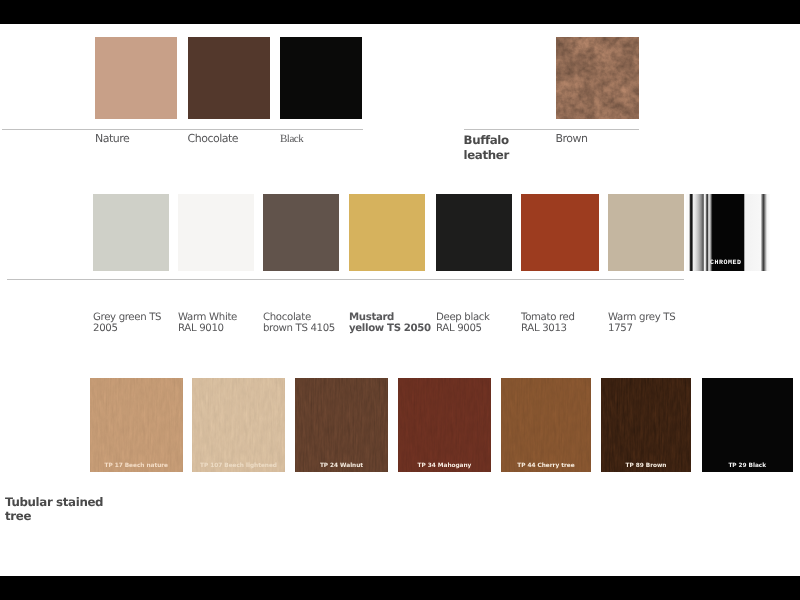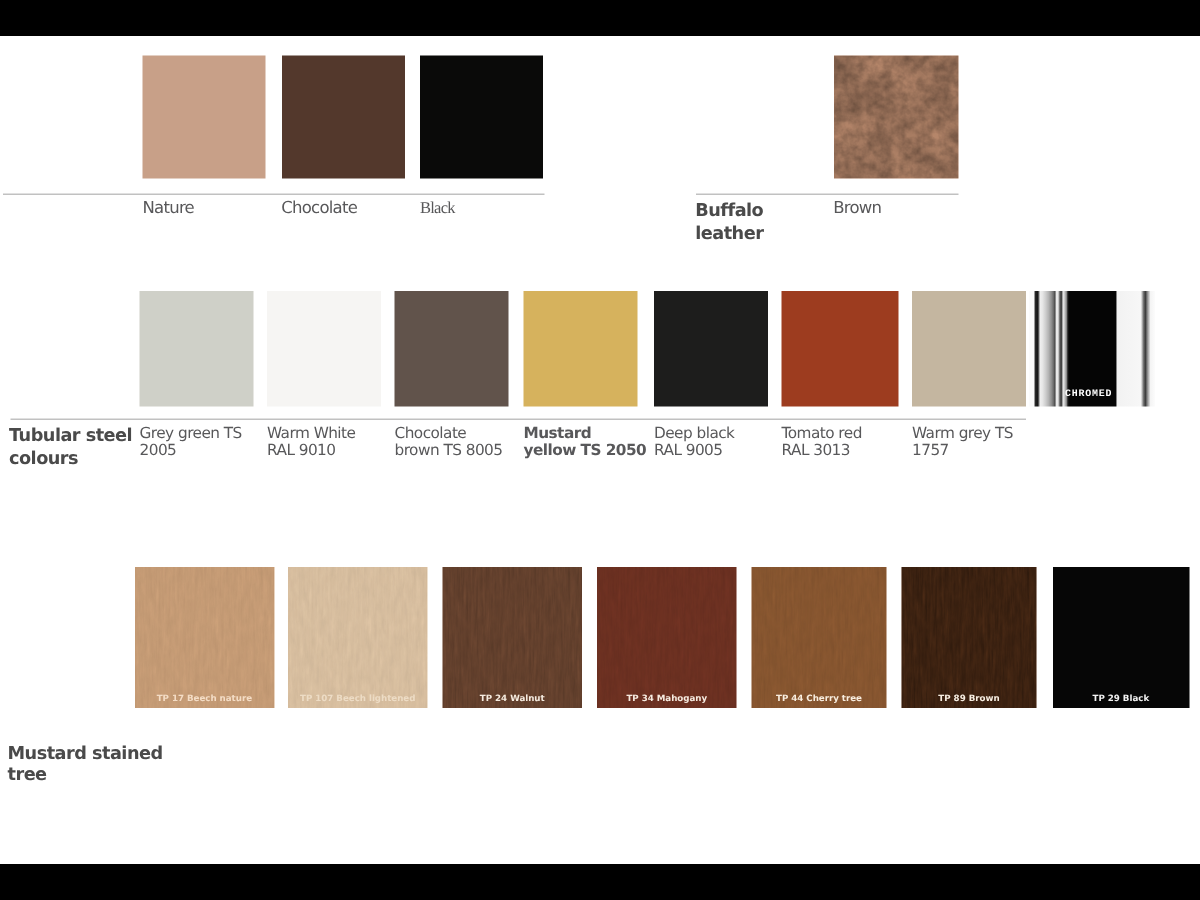--- a/index.html
+++ b/index.html
@@ -8,21 +8,21 @@
   #page{position:relative;width:800px;height:600px;background:#ffffff;}
   .letterbox{position:absolute;left:0;width:800px;background:#000;z-index:50;}
   #lb-top{top:0;height:24px;}
   #lb-bottom{bottom:0;height:24px;}
 
   .swatch{position:absolute;box-sizing:border-box;overflow:hidden;}
   .tex{position:absolute;left:0;top:0;right:0;bottom:0;pointer-events:none;}
   .rule{position:absolute;height:1px;background:#c1c1c1;}
   .cat{position:absolute;opacity:0.999;font-weight:bold;color:#4a4a4a;font-size:11.8px;line-height:14.8px;letter-spacing:-0.35px;white-space:pre;}
   .lbl{position:absolute;opacity:0.999;color:#58585a;font-size:11px;line-height:14.8px;letter-spacing:-0.5px;white-space:pre;}
-  .lbl.small{font-size:10.2px;line-height:11.9px;letter-spacing:-0.35px;}
+  .lbl.small{font-size:10.2px;line-height:11.9px;letter-spacing:-0.35px;margin-top:28px;}
   .woodlbl{position:absolute;color:#f5ecdf;font-size:5.8px;font-weight:bold;text-align:center;letter-spacing:-0.02px;white-space:nowrap;-webkit-font-smoothing:antialiased;opacity:0.999;}
   .chromelbl{position:absolute;color:#fff;font-size:6.6px;font-weight:bold;letter-spacing:0.55px;white-space:nowrap;-webkit-font-smoothing:antialiased;opacity:0.999;}
 </style>
 </head>
 <body>
 
 <svg width="0" height="0" style="position:absolute;left:-9999px" aria-hidden="true">
   <defs>
     <filter id="f-grain" x="0" y="0" width="100%" height="100%">
       <feTurbulence type="fractalNoise" baseFrequency="0.62 0.045" numOctaves="4" seed="7" result="t"></feTurbulence>
@@ -74,28 +74,26 @@
   <div class="swatch" style="left:178px;top:194px;width:76px;height:76.5px;background:#f6f5f3;"></div>
   <div class="swatch" style="left:263px;top:194px;width:76px;height:76.5px;background:#61534b;"></div>
   <div class="swatch" style="left:349px;top:194px;width:76px;height:76.5px;background:#d6b25d;"></div>
   <div class="swatch" style="left:436px;top:194px;width:76px;height:76.5px;background:#1d1d1c;"></div>
   <div class="swatch" style="left:521px;top:194px;width:77.5px;height:76.5px;background:#9d3c1f;"></div>
   <div class="swatch" style="left:608px;top:194px;width:76px;height:76.5px;background:#c4b6a0;"></div>
   <div class="swatch" style="left:686px;top:194px;width:84px;height:76.5px;background:linear-gradient(90deg,#fbfbfb 0px,#fbfbfb 3.2px,#2a2a2a 4.2px,#141414 5.6px,#3c3c3c 6.2px,#efefef 7.4px,#e6e6e6 9.0px,#cfcfcf 11.0px,#b4b4b4 13.0px,#8e8e8e 15.0px,#6a6a6a 16.4px,#4a4a4a 17.2px,#f2f2f2 18.4px,#e2e2e2 19.4px,#5a5a5a 20.6px,#3a3a3a 21.6px,#eaeaea 22.8px,#c8c8c8 23.8px,#8a8a8a 25.0px,#2a2a2a 25.8px,#050505 26.6px,#050505 57.8px,#f2f2f2 58.8px,#f7f7f7 74.6px,#6e6e6e 76.4px,#3b3b3b 77.6px,#9a9a9a 79.2px,#f4f4f4 81.0px,#fcfcfc 84px);">
     <span class="chromelbl" style="left:24px;top:64.6px;font-family:Liberation Mono, monospace;">CHROMED</span>
   </div>
   <div class="rule" style="left:7px;top:279px;width:677px;"></div>
-  <div class="cat" style="left:6px;top:283.4px;"><span>Tubular steel</span>
-<span>colours</span></div>
   <div class="lbl small" style="left:93px;top:283.5px;"><span>Grey green TS</span>
 <span>2005</span></div>
   <div class="lbl small" style="left:178px;top:283.5px;"><span>Warm White</span>
 <span>RAL 9010</span></div>
   <div class="lbl small" style="left:263px;top:283.5px;"><span>Chocolate</span>
-<span>brown TS 8005</span></div>
+<span>brown TS 4105</span></div>
   <div class="lbl small" style="left:349px;top:283.5px;font-weight:bold;"><span>Mustard</span>
 <span>yellow TS 2050</span></div>
   <div class="lbl small" style="left:436px;top:283.5px;"><span>Deep black</span>
 <span>RAL 9005</span></div>
   <div class="lbl small" style="left:521px;top:283.5px;"><span>Tomato red</span>
 <span>RAL 3013</span></div>
   <div class="lbl small" style="left:608px;top:283.5px;"><span>Warm grey TS</span>
 <span>1757</span></div>
 
   <div class="swatch wood" style="left:90px;top:378px;width:92.5px;height:94px;background:#d4a77e;">
@@ -126,15 +124,15 @@
   <div class="swatch wood" style="left:601px;top:378px;width:90px;height:94px;background:#5a331a;">
     <div class="tex" style="filter:url(#f-grain);background:#120800;opacity:.5"></div>
     <div class="tex" style="filter:url(#f-grain2);background:#63391a;opacity:.42"></div>
     <span class="woodlbl" style="left:0;right:0;top:84.5px;color:#f8efe3;">TP 89 Brown</span>
   </div>
   <div class="swatch wood" style="left:701.5px;top:378px;width:91.5px;height:94px;background:#080808;">
     <div class="tex" style="filter:url(#f-grain);background:#000000;opacity:.15"></div>
     <div class="tex" style="filter:url(#f-grain2);background:#151515;opacity:.12"></div>
     <span class="woodlbl" style="left:0;right:0;top:84.5px;color:#f2f2f2;">TP 29 Black</span>
   </div>
-  <div class="cat" style="left:5px;top:494.5px;"><span>Mustard stained</span>
+  <div class="cat" style="left:5px;top:494.5px;"><span>Tubular stained</span>
 <span>tree</span></div>
 </div>
 
 </body></html>

